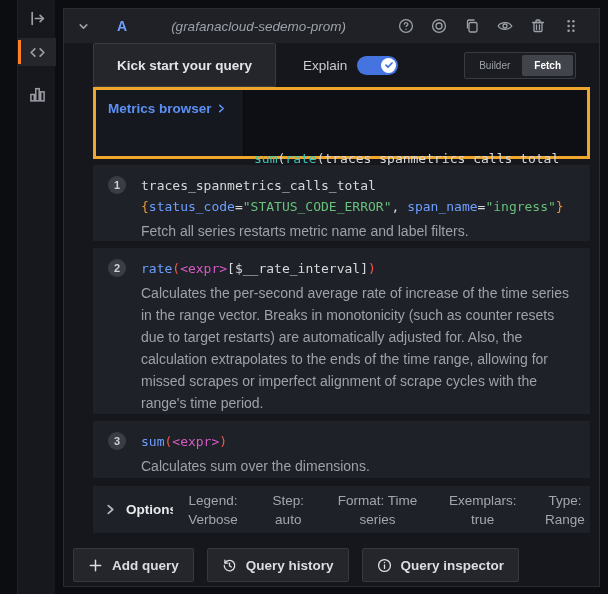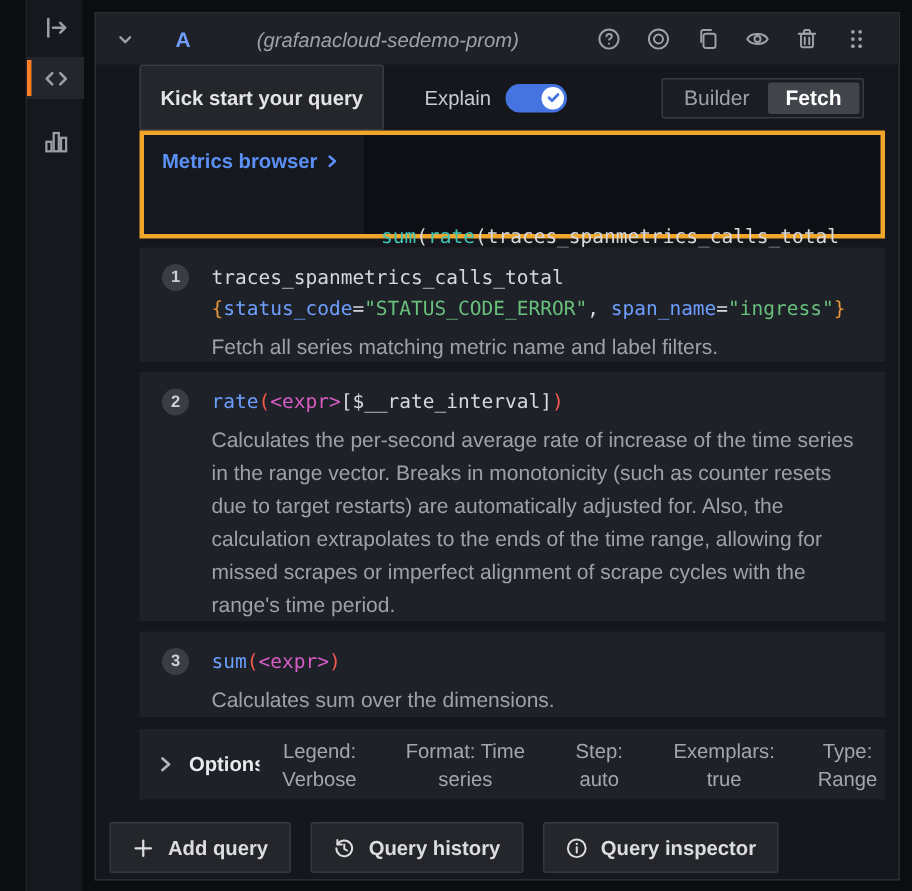--- a/index.html
+++ b/index.html
@@ -21,28 +21,28 @@
   .panel-header { position:absolute; top:0; left:0; right:0; height:34px; background:#1f2127; display:flex; align-items:center; padding:0 20px 0 13px; }
   .hdr-chevron { color:#9da2a8; display:flex; cursor:pointer; }
   .ref-id { margin-left:27px; color:#6e9fff; font-weight:bold; font-size:14px; cursor:pointer; }
   .ds-name { margin-left:44px; color:#9da2a8; font-style:italic; font-size:13.5px; }
   .hdr-icons { margin-left:auto; display:flex; align-items:center; gap:17px; }
   .hdr-icons .ic { width:16px; height:16px; color:#9da2a8; cursor:pointer; display:flex; }
   .hdr-icons svg { width:16px; height:16px; }
 
   
   .qtoolbar { position:absolute; top:41px; left:29px; right:23px; height:30px; display:flex; align-items:center; }
-  .kick-btn { height:44px; padding:0 13px; background:#24262c; border:1px solid #393b42; border-radius:2px; color:#e3e4e7; font-size:13.5px; font-weight:bold; display:flex; align-items:center; cursor:pointer; }
+  .kick-btn { height:44px; padding:0 23px; background:#24262c; border:1px solid #393b42; border-radius:2px; color:#e3e4e7; font-size:13.5px; font-weight:bold; display:flex; align-items:center; cursor:pointer; }
   .explain-wrap { display:flex; align-items:center; margin-left:27px; gap:10px; }
   .explain-label { color:#c9cbd0; font-size:13.5px; }
   .toggle { position:relative; width:41px; height:19px; background:#4574e0; border-radius:10px; cursor:pointer; }
   .toggle .knob { position:absolute; right:2px; top:2px; width:15px; height:15px; background:#ffffff; border-radius:50%; display:flex; align-items:center; justify-content:center; }
   .toggle .knob svg { width:10px; height:10px; }
   .mode-group { margin-left:auto; display:flex; align-items:center; height:27px; border:1px solid #393b42; border-radius:2px; background:#1b1d23; padding:2px; }
-  .mode-seg { height:100%; display:flex; align-items:center; padding:8px 12px; font-size:14px; color:#9da2a8; border-radius:2px; cursor:pointer; }
+  .mode-seg { height:100%; display:flex; align-items:center; padding:8px 12px; font-size:10px; color:#9da2a8; border-radius:2px; cursor:pointer; }
   .mode-seg.selected { background:#41444b; color:#ffffff; font-weight:bold; }
 
   
   .query-box { position:absolute; top:78px; left:29px; width:497px; height:72px; border:3px solid #f0a62b; display:flex; background:#0d0f14; }
   .metrics-cell { flex:0 0 148px; background:#16181f; border-right:1px solid #090a0d; padding:9px 12px; }
   .metrics-link { color:#5b90f5; font-size:13.5px; font-weight:bold; display:inline-flex; align-items:center; gap:5px; cursor:pointer; }
   .metrics-link svg { width:9px; height:9px; stroke:#5b90f5; }
   .code-area { flex:1; padding:19px 10px; font-family:"DejaVu Sans Mono","Liberation Mono",monospace; font-size:13px; line-height:20px; white-space:pre; cursor:text; }
 
   
@@ -203,21 +203,21 @@
       </div>
     </div>
 
     <div class="section sec1">
       <div>
           <span class="badge">1</span>
         </div>
       <div>
         <div class="sec-code"><span class="tok-plain">traces_spanmetrics_calls_total</span></div>
         <div class="sec-code"><span class="tok-amber">{</span><span class="tok-blue">status_code</span><span class="tok-plain">=</span><span class="tok-green2">"STATUS_CODE_ERROR"</span><span class="tok-plain">, </span><span class="tok-blue">span_name</span><span class="tok-plain">=</span><span class="tok-green2">"ingress"</span><span class="tok-amber">}</span></div>
-        <div class="sec-desc">Fetch all series matching metric name and label filters.</div>
+        <div class="sec-desc">Fetch all series restarts metric name and label filters.</div>
       </div>
     </div>
 
     <div class="section sec2">
       <div>
           <span class="badge">2</span>
         </div>
       <div>
         <div class="sec-code"><span class="tok-blue">rate</span><span class="tok-red">(</span><span class="tok-magenta">&lt;expr&gt;</span><span class="tok-plain">[$__rate_interval]</span><span class="tok-red">)</span></div>
         <div class="sec-desc">Calculates the per-second average rate of increase of the time series in the range vector. Breaks in monotonicity (such as counter resets due to target restarts) are automatically adjusted for. Also, the calculation extrapolates to the ends of the time range, allowing for missed scrapes or imperfect alignment of scrape cycles with the range's time period.</div>
@@ -236,22 +236,22 @@
 
     <div class="options-row">
       <span class="opt-chevron">
         <svg viewBox="0 0 10 10" fill="none" stroke-linecap="round" stroke-linejoin="round" stroke-width="1.6">
             <path d="M3 1.5L7 5 3 8.5"></path>
           </svg>
       </span>
       <span class="options-label">Options</span>
       <span class="opt-items">
         <span class="opt-item o1">Legend: Verbose</span>
+        <span class="opt-item o3">Step: auto</span>
         <span class="opt-item o2">Format: Time series</span>
-        <span class="opt-item o3">Step: auto</span>
         <span class="opt-item o5">Exemplars: true</span>
         <span class="opt-item o4">Type: Range</span>
       </span>
     </div>
 
     <div class="footer">
       <button class="f-btn">
         <svg viewBox="0 0 16 16" fill="none" stroke="#dcdde0" stroke-width="1.6" stroke-linecap="round">
             <path d="M8 2.5v11M2.5 8h11"></path>
           </svg>

